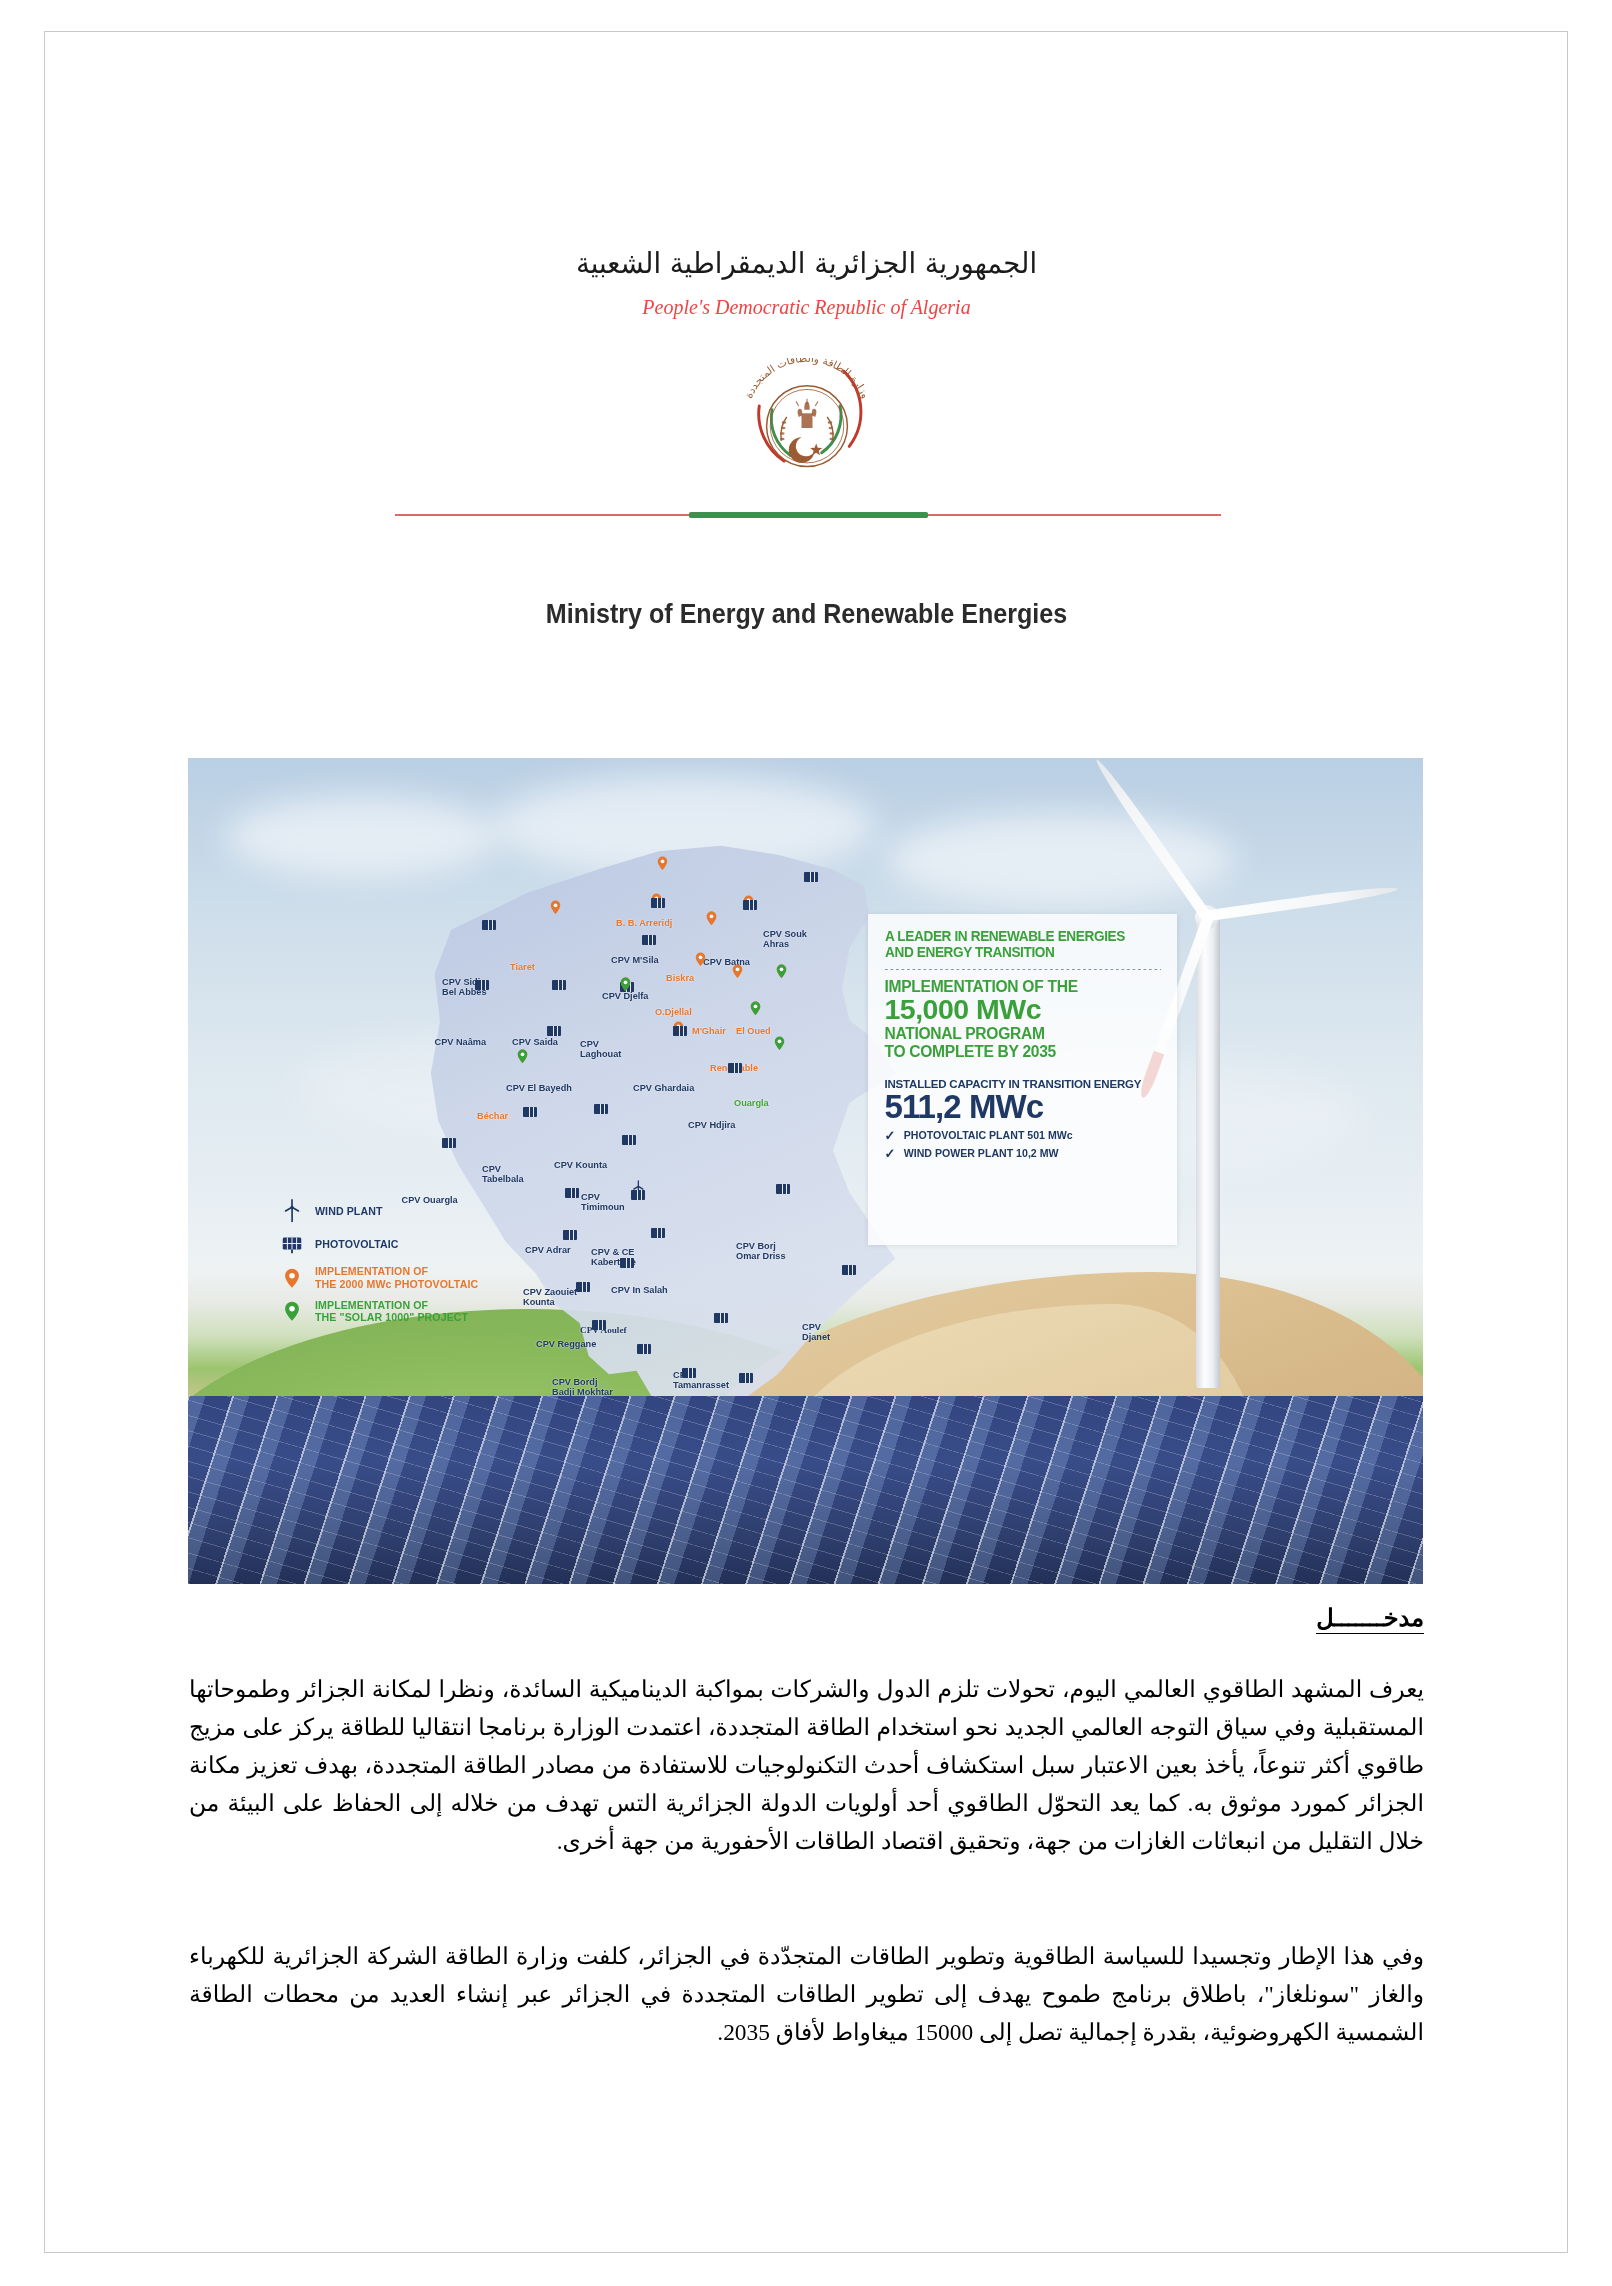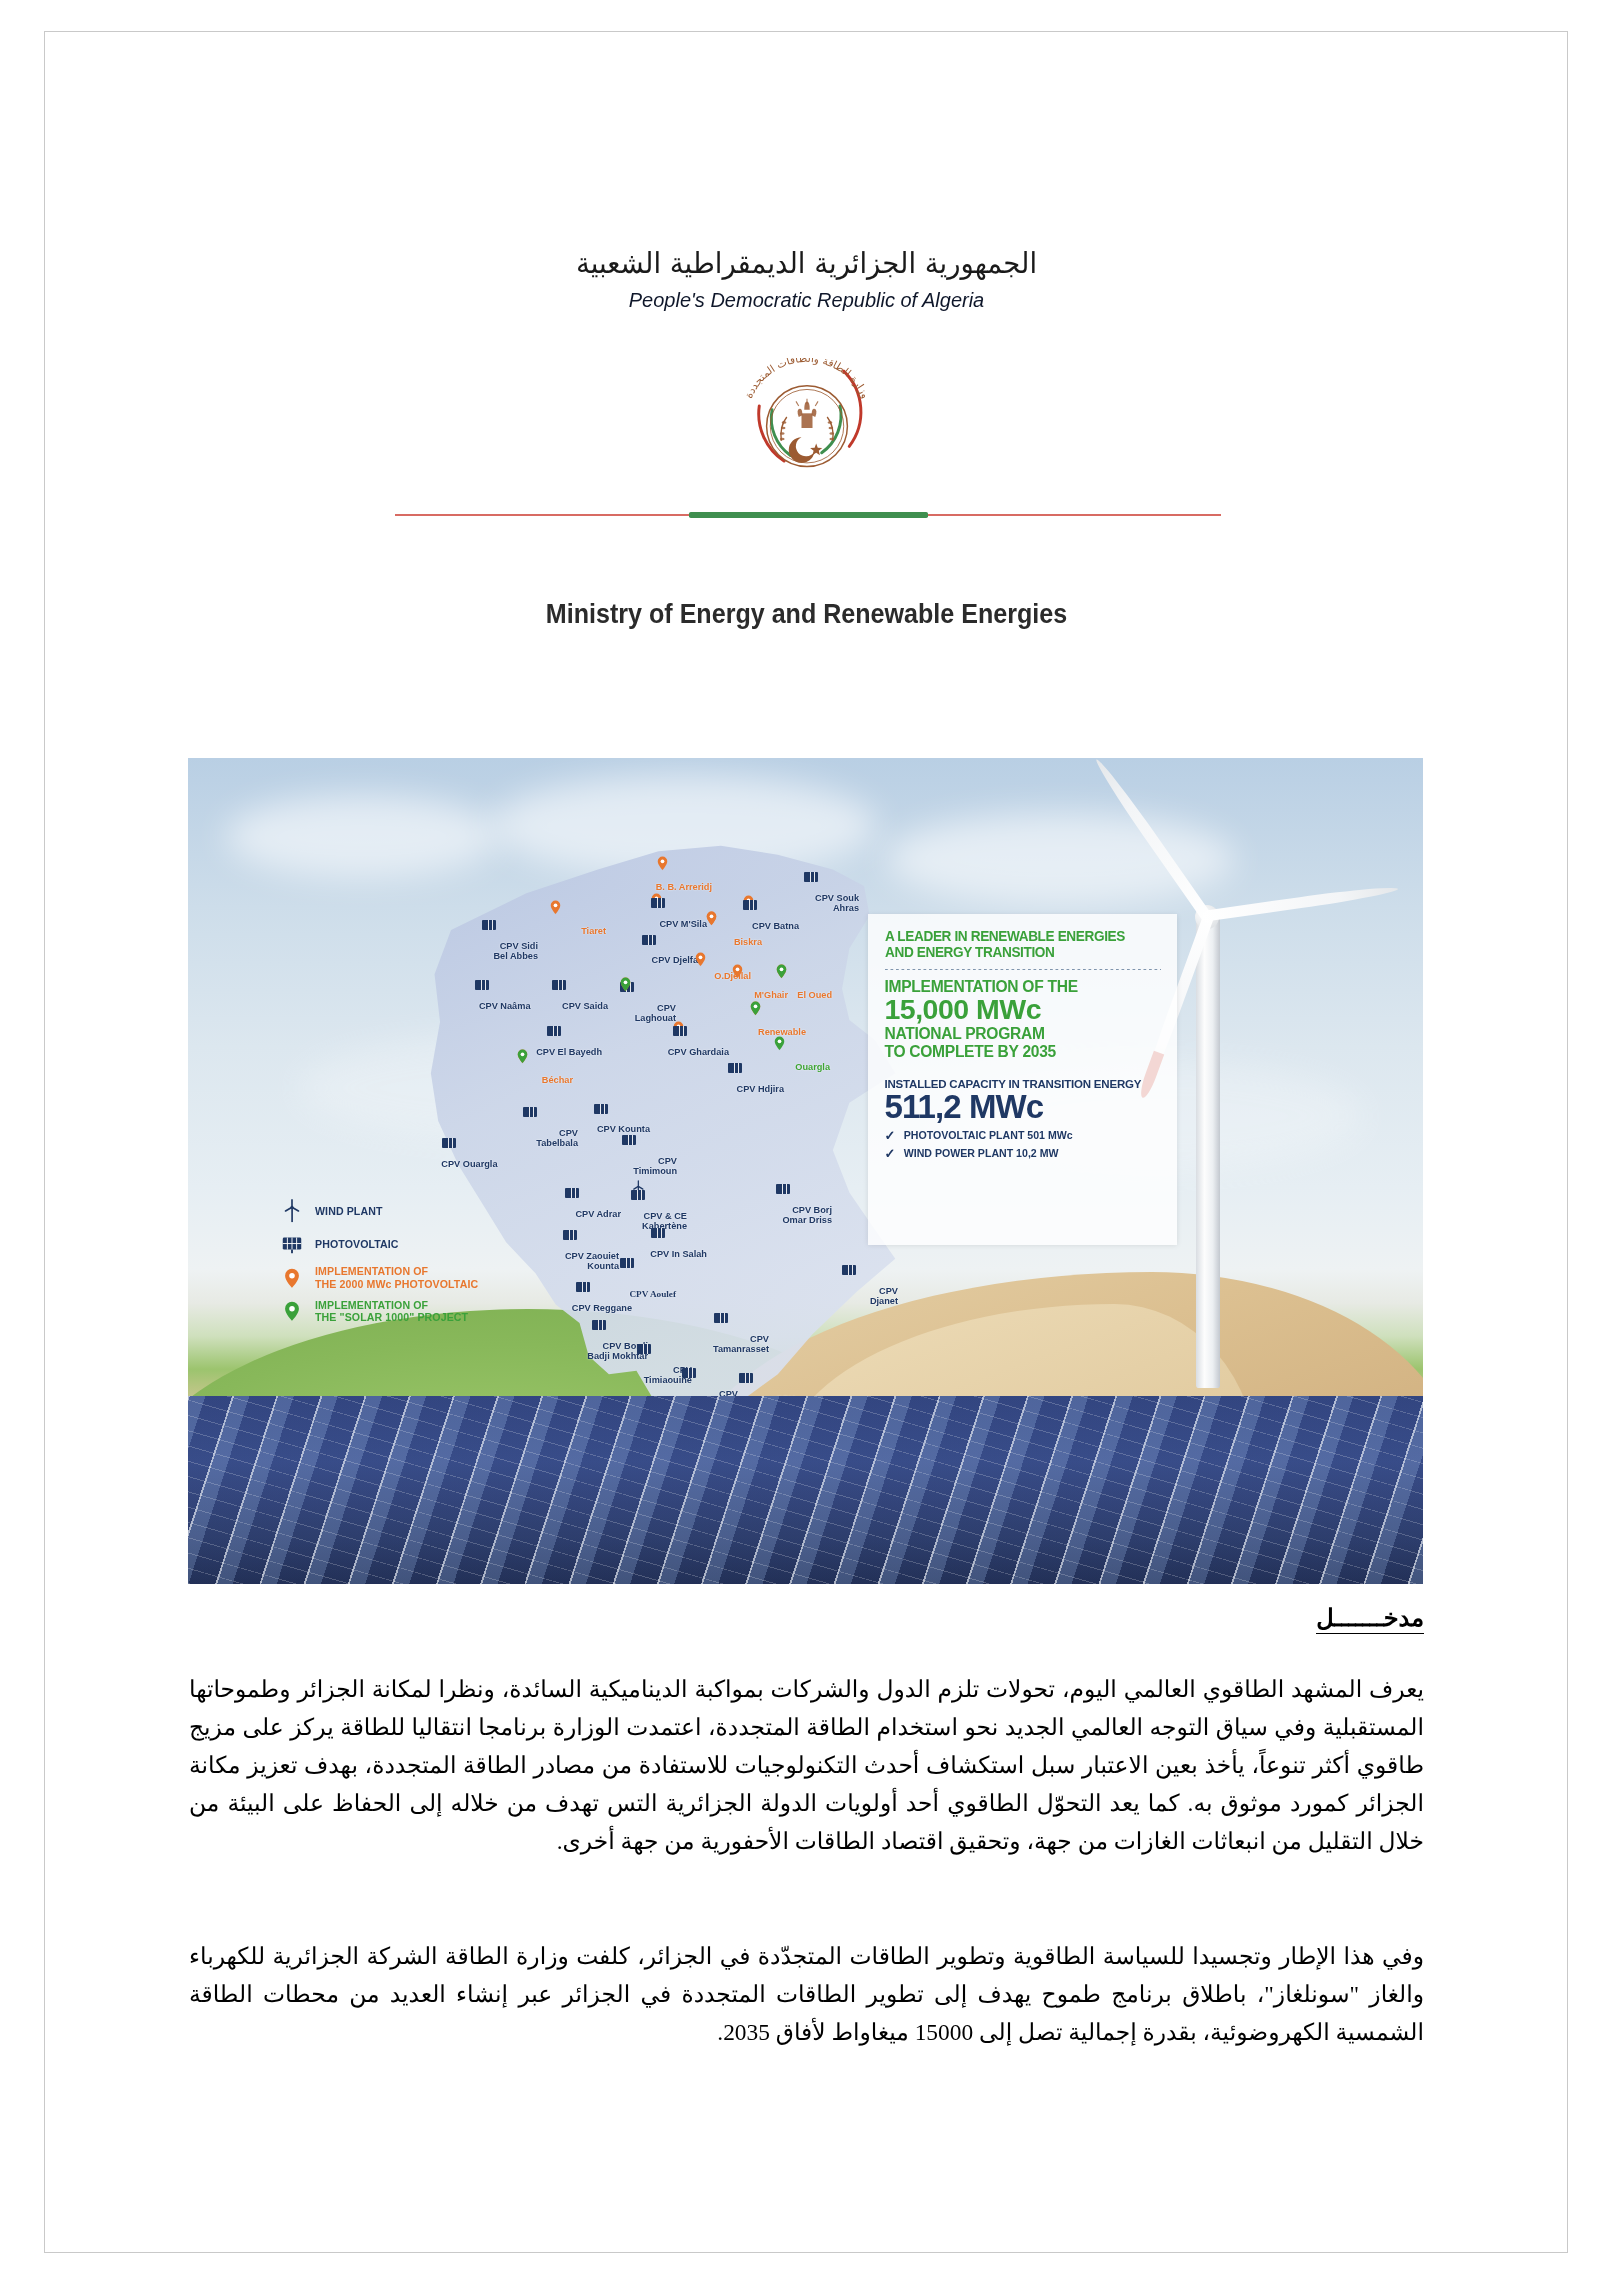--- a/index.html
+++ b/index.html
@@ -24,24 +24,24 @@
   
   .header{position:absolute;left:0;top:248px;width:100%;text-align:center;}
   .rep-ar{
     font-family:"DejaVu Serif", serif;
     font-size:27.5px;color:#1a1a1a;
     line-height:1.15;
     letter-spacing:0.5px;
     transform:scaleY(1.05);
   }
   .rep-en{
-    font-family:Liberation Sans, sans-serif;
+    font-family:Liberation Serif, serif;
     font-style:italic;
-    font-size:20px;color:#0f172a;
-    margin-top:9px;
+    font-size:20px;color:#ef4444;
+    margin-top:16px;
   }
 
   
   .emblem-wrap{position:absolute;left:50%;top:358px;transform:translateX(-50%);width:202px;height:129px;}
   .emblem-svg{display:block;}
 
   
   .rule{
     position:absolute;left:395px;top:512px;width:826px;height:5.5px;
   }
@@ -119,21 +119,21 @@
     background:radial-gradient(circle at 35% 35%,#ffffff,#d6dade);
   }
   .blade-tip{position:absolute;left:0;bottom:0;width:11px;height:48px;background:#c0392b;border-radius:0 0 50% 50%;}
 
   
   .map{position:absolute;left:230px;top:69px;width:514px;height:588px;}
   .map svg{display:block;}
   .mk-lbl{
     position:absolute;font-family:"Liberation Sans", sans-serif;
     font-size:9.2px;font-weight:700;line-height:1.05;color:#1f3864;
-    text-align:right;white-space:pre-line;text-shadow:0 0 1.8px rgba(255,255,255,.85);
+    text-align:left;white-space:pre-line;text-shadow:0 0 1.8px rgba(255,255,255,.85);margin-top:36px;
   }
   .mk-lbl.or{color:#e8772e;}
   .mk-lbl.gr{color:#3fa535;}
   .pv-ic{
     position:absolute;width:13.8px;height:10px;background:#1f3864;border-radius:0.9px;
     background-image:
       linear-gradient(to right,transparent 0 2.8px,rgba(255,255,255,.9) 2.8px 3.5px,transparent 3.5px 6.4px,rgba(255,255,255,.9) 6.4px 7.2px,transparent 7.2px 10px,rgba(255,255,255,.9) 10px 10.8px,transparent 10.8px 13.8px),
       linear-gradient(to bottom,transparent 0 4.6px,rgba(255,255,255,.9) 4.6px 5.3px,transparent 5.3px 10px);
   }
   .pin{position:absolute;width:11px;height:14.7px;}

